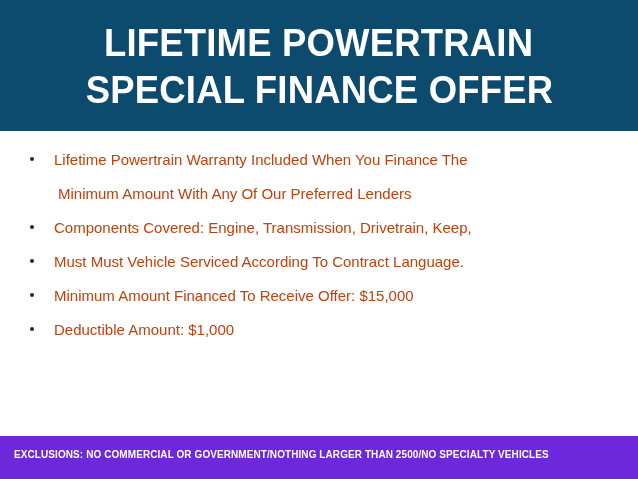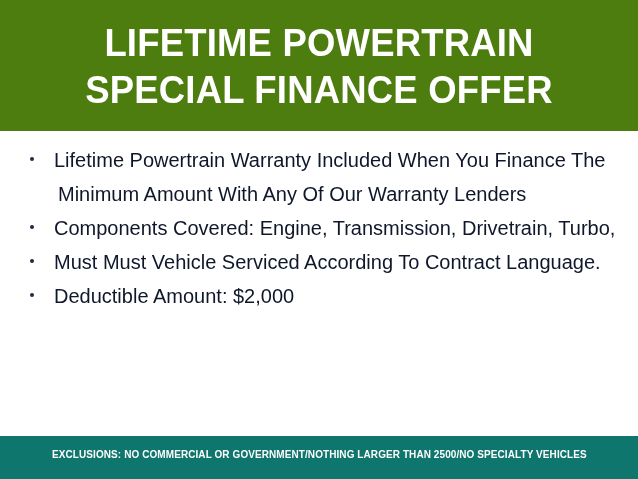--- a/index.html
+++ b/index.html
@@ -17,25 +17,26 @@
     position: relative;
     width: 638px;
     height: 479px;
     background: #ffffff;
     display: flex;
     flex-direction: column;
   }
 
   
   .header-band {
-    background: #4d7c0f;
+    background: #0c4a6e;
     height: 131px;
     flex: 0 0 131px;
     display: flex;
     flex-direction: column;
+    align-items: center;
     justify-content: center;
     padding-top: 2px;
     box-sizing: border-box;
   }
   .title-line {
     color: #ffffff;
     font-family: "Liberation Sans Narrow", "Liberation Sans", sans-serif;
     font-weight: bold;
     font-size: 38px;
     line-height: 47px;
@@ -52,23 +53,23 @@
     padding: 12px 18px 0 24px;
     box-sizing: border-box;
   }
   ul.bullets {
     list-style: none;
     margin: 0;
     padding: 0;
   }
   ul.bullets li {
     position: relative;
-    color: #0f172a;
+    color: #c2410c;
     font-family: "Liberation Sans", sans-serif;
-    font-size: 20px;
+    font-size: 15px;
     line-height: 34px;
     padding-left: 30px;
     margin: 0 0 0 0;
     text-indent: 0;
   }
   ul.bullets li .dot {
     position: absolute;
     left: 6px;
     top: 14px;
     width: 4px;
@@ -84,24 +85,24 @@
   }
   ul.bullets li.wrap-indent .txt .cont {
     display: block;
     padding-left: 4px;
   }
 
   
   .footer-band {
     flex: 0 0 43px;
     height: 43px;
-    background: #0f766e;
+    background: #6d28d9;
     display: flex;
     align-items: center;
-    justify-content: center;
+    justify-content: flex-start;
     padding-bottom: 8px;
     box-sizing: border-box;
   }
   .footer-text {
     color: #ffffff;
     font-family: "Liberation Sans Narrow", "Liberation Sans", sans-serif;
     font-weight: bold;
     font-size: 10.5px;
     letter-spacing: 0.1px;
     text-align: center;
@@ -119,40 +120,44 @@
     <div class="title-line">SPECIAL FINANCE OFFER</div>
   </div>
 
   <div class="body-area">
     <ul class="bullets">
 
       <li class="wrap-indent">
         <span class="dot"></span>
         <span class="txt">
           <span>Lifetime Powertrain Warranty Included When You Finance The</span>
-          <span class="cont">Minimum Amount With Any Of Our Warranty Lenders</span>
+          <span class="cont">Minimum Amount With Any Of Our Preferred Lenders</span>
         </span>
       </li>
 
       <li class="wrap-indent">
         <span class="dot"></span>
         <span class="txt">
-          <span>Components Covered: Engine, Transmission, Drivetrain, Turbo,</span>
+          <span>Components Covered: Engine, Transmission, Drivetrain, Keep,</span>
         </span>
       </li>
 
       <li>
         <span class="dot"></span>
         <span class="txt">Must Must Vehicle Serviced According To Contract Language.</span>
       </li>
 
+      <li>
+        <span class="dot"></span>
+        <span class="txt">Minimum Amount Financed To Receive Offer: $15,000</span>
+      </li>
 
       <li>
         <span class="dot"></span>
-        <span class="txt">Deductible Amount: $2,000</span>
+        <span class="txt">Deductible Amount: $1,000</span>
       </li>
 
 
     </ul>
   </div>
 
   <div class="footer-band">
     <div class="footer-text">EXCLUSIONS: NO COMMERCIAL OR GOVERNMENT/NOTHING LARGER THAN 2500/NO SPECIALTY VEHICLES</div>
   </div>
 

